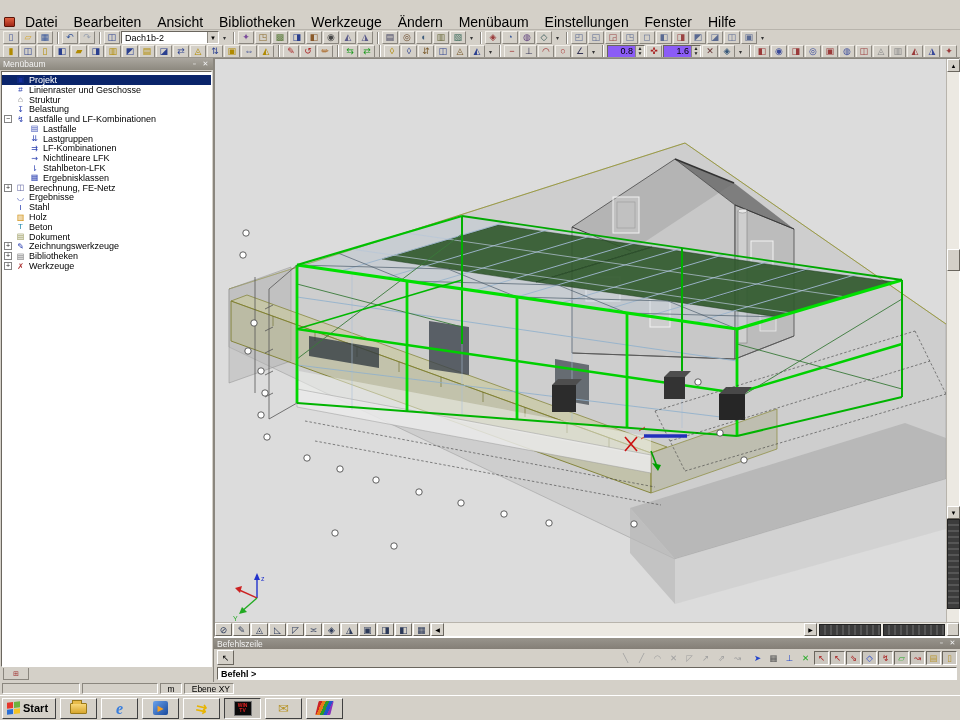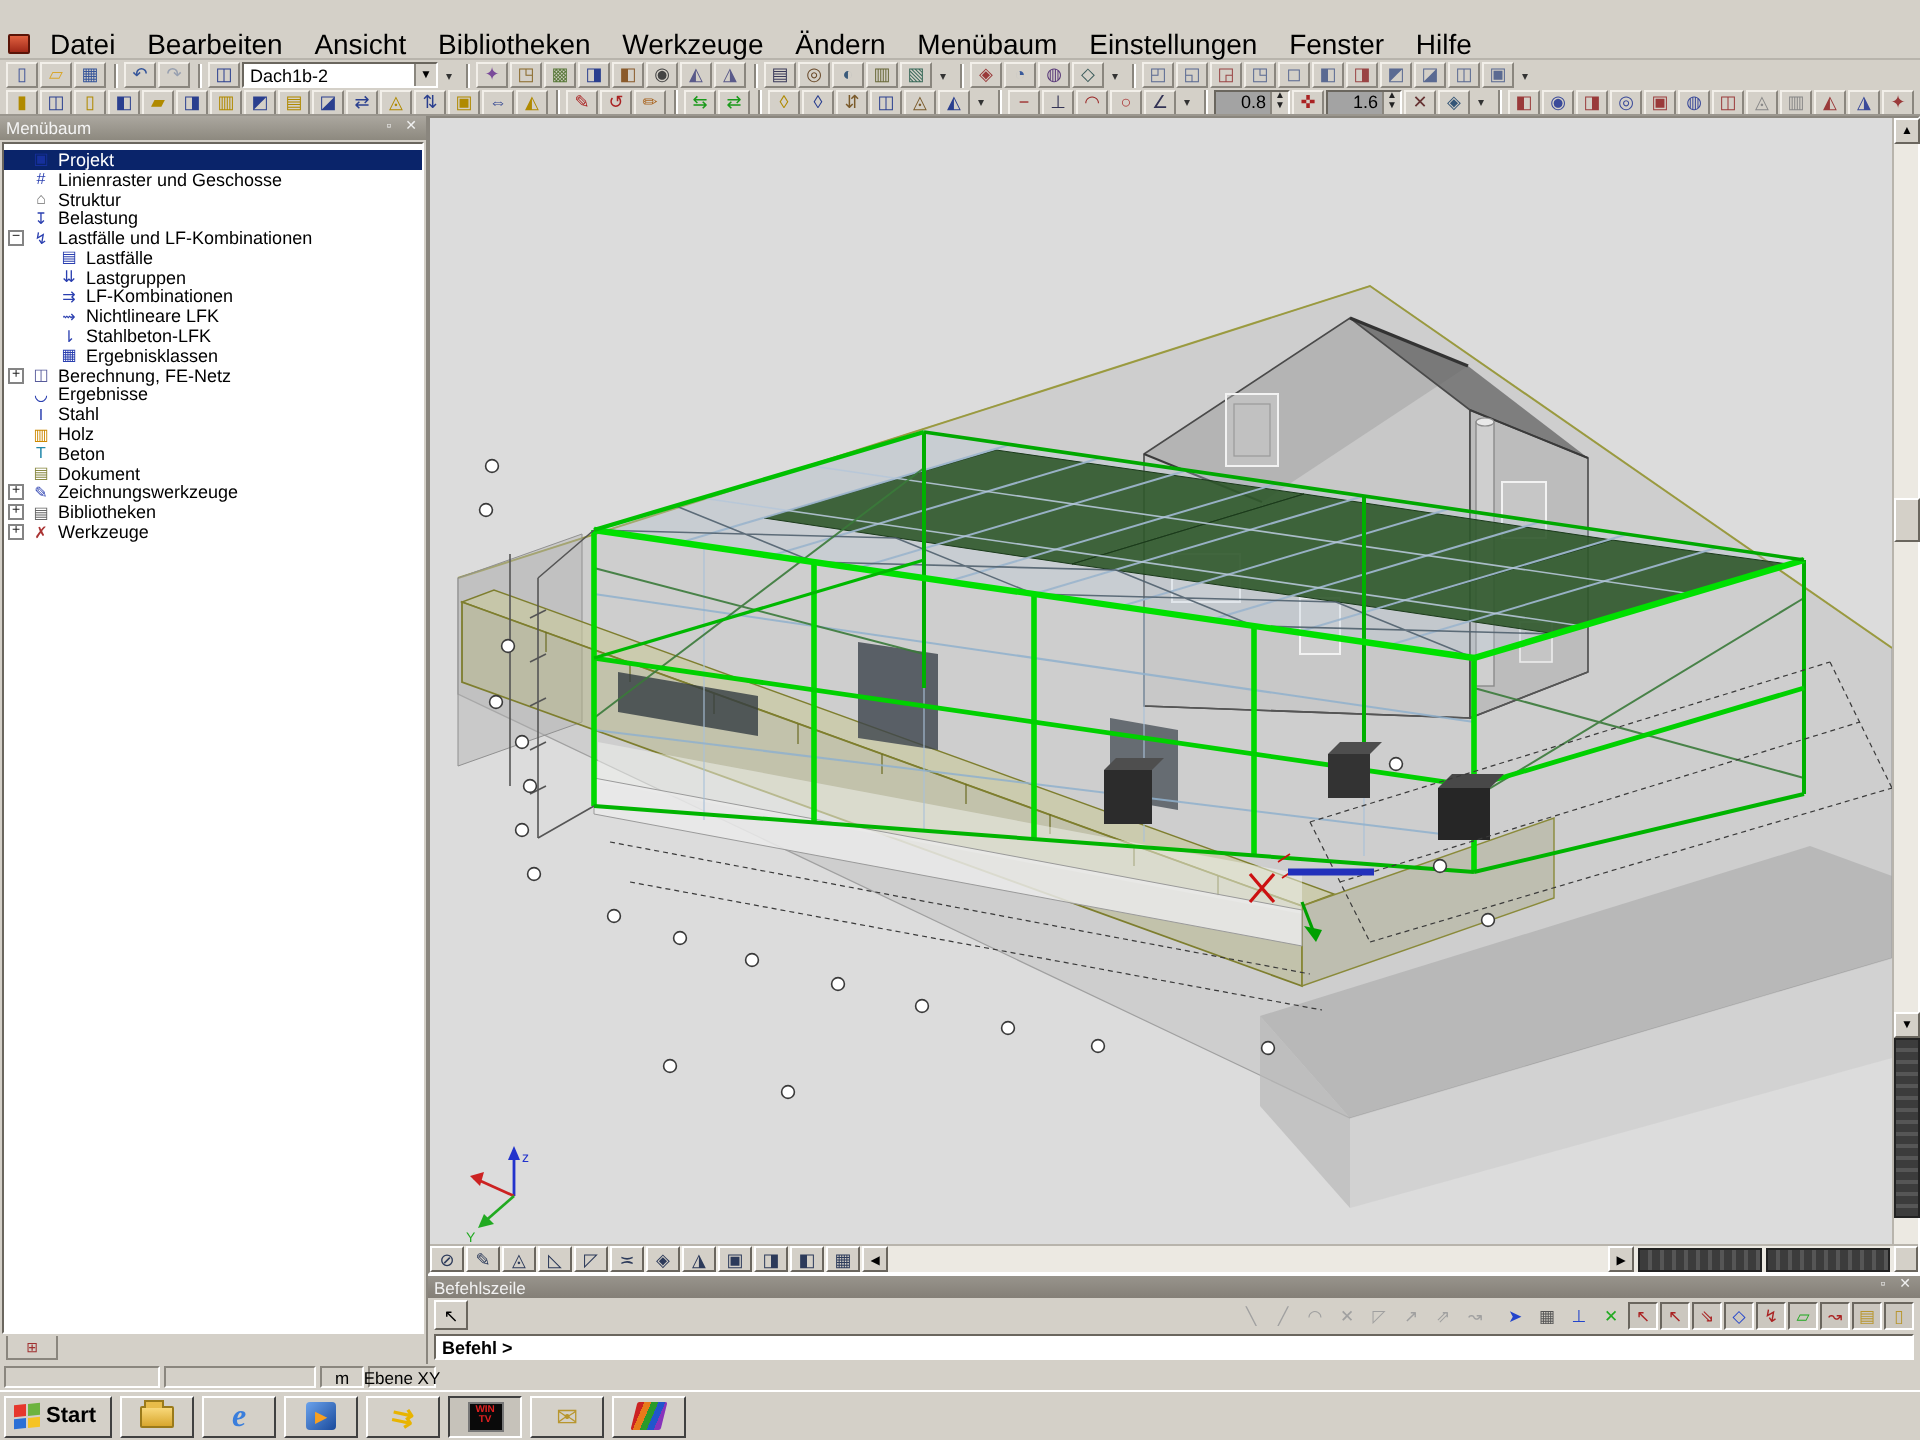--- a/index.html
+++ b/index.html
@@ -26,21 +26,21 @@
     font-size:9px;line-height:9px;background:var(--chrome,#d4d0c8);
     border:1px solid;border-color:#f2efe9 #8a867e #8a867e #f2efe9;margin-right:1px;padding:0;cursor:default;}
   .tb-drop{flex:none;width:9px;height:13px;font-size:6px;display:flex;align-items:center;justify-content:center;
     color:#333;margin-right:1px;}
   .tb-sep{flex:none;width:2px;height:12px;border-left:1px solid #8a867e;border-right:1px solid #fff;margin:0 3px;}
   .tb-combo{flex:none;width:98px;height:13px;background:#fff;display:flex;align-items:center;
     border:1px solid;border-color:#6a665e #fff #fff #6a665e;font-size:9px;margin-right:1px;}
   .tb-combo .cv{flex:1;padding-left:3px;white-space:nowrap;overflow:hidden;}
   .tb-combo .ca{width:11px;height:11px;background:var(--chrome,#d4d0c8);border-left:1px solid #8a867e;
     font-size:6px;display:flex;align-items:center;justify-content:center;}
-  .tb-spin{flex:none;width:38px;height:13px;background:#a3a3a3;display:flex;align-items:stretch;
+  .tb-spin{flex:none;width:38px;height:13px;background:#8b5cf6;display:flex;align-items:stretch;
     border:1px solid;border-color:#6a665e #fff #fff #6a665e;font-size:9px;margin-right:1px;}
   .tb-spin .sv{flex:1;text-align:right;padding:0 2px;}
   .tb-spin .ud{width:9px;display:flex;flex-direction:column;background:var(--chrome,#d4d0c8);
     border-left:1px solid #8a867e;font-size:5px;line-height:5px;align-items:center;justify-content:center;color:#222;}
   
   .panel-left{position:absolute;left:0;top:58px;width:214px;height:624px;display:flex;flex-direction:column;
     background:var(--chrome,#d4d0c8);border-right:1px solid #8a867e;}
   .panel-hdr{height:12px;flex:none;background:linear-gradient(180deg,#aba79f,#8d897f);color:#f4f4f4;
     font-size:8.5px;display:flex;align-items:center;padding:0 3px;}
   .panel-hdr .sp{flex:1;}
@@ -1032,21 +1032,21 @@
       </span>
 
       <span class="status-cell" style="width: 76px;">
         <span></span>
       </span>
 
       <span class="status-cell" style="width: 22px;">
         <span>m</span>
       </span>
 
-      <span class="status-cell" style="width: 34px;">
+      <span class="status-cell" style="width: 50px; justify-content: flex-end;">
         <span>Ebene XY</span>
       </span>
 
     </div>
 
   <div class="taskbar">
     <button class="start-btn">
       <span class="flag">
         <span style="background:#e6372c"></span>
           <span style="background:#6cb33f"></span>

